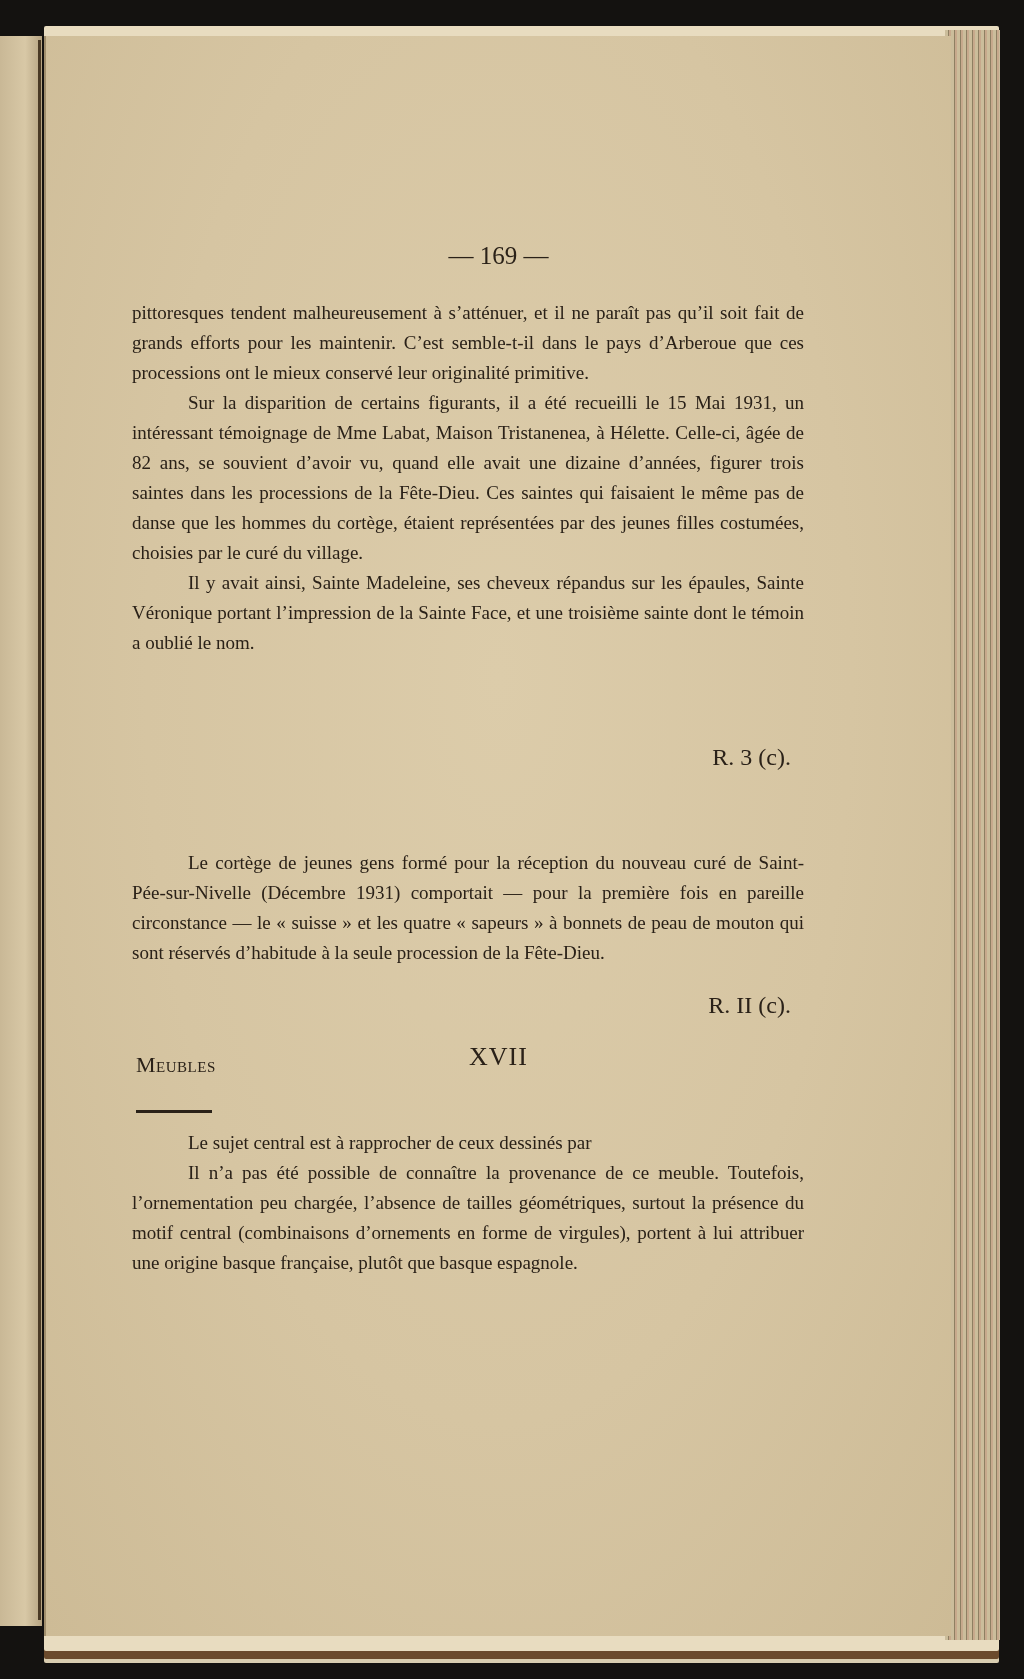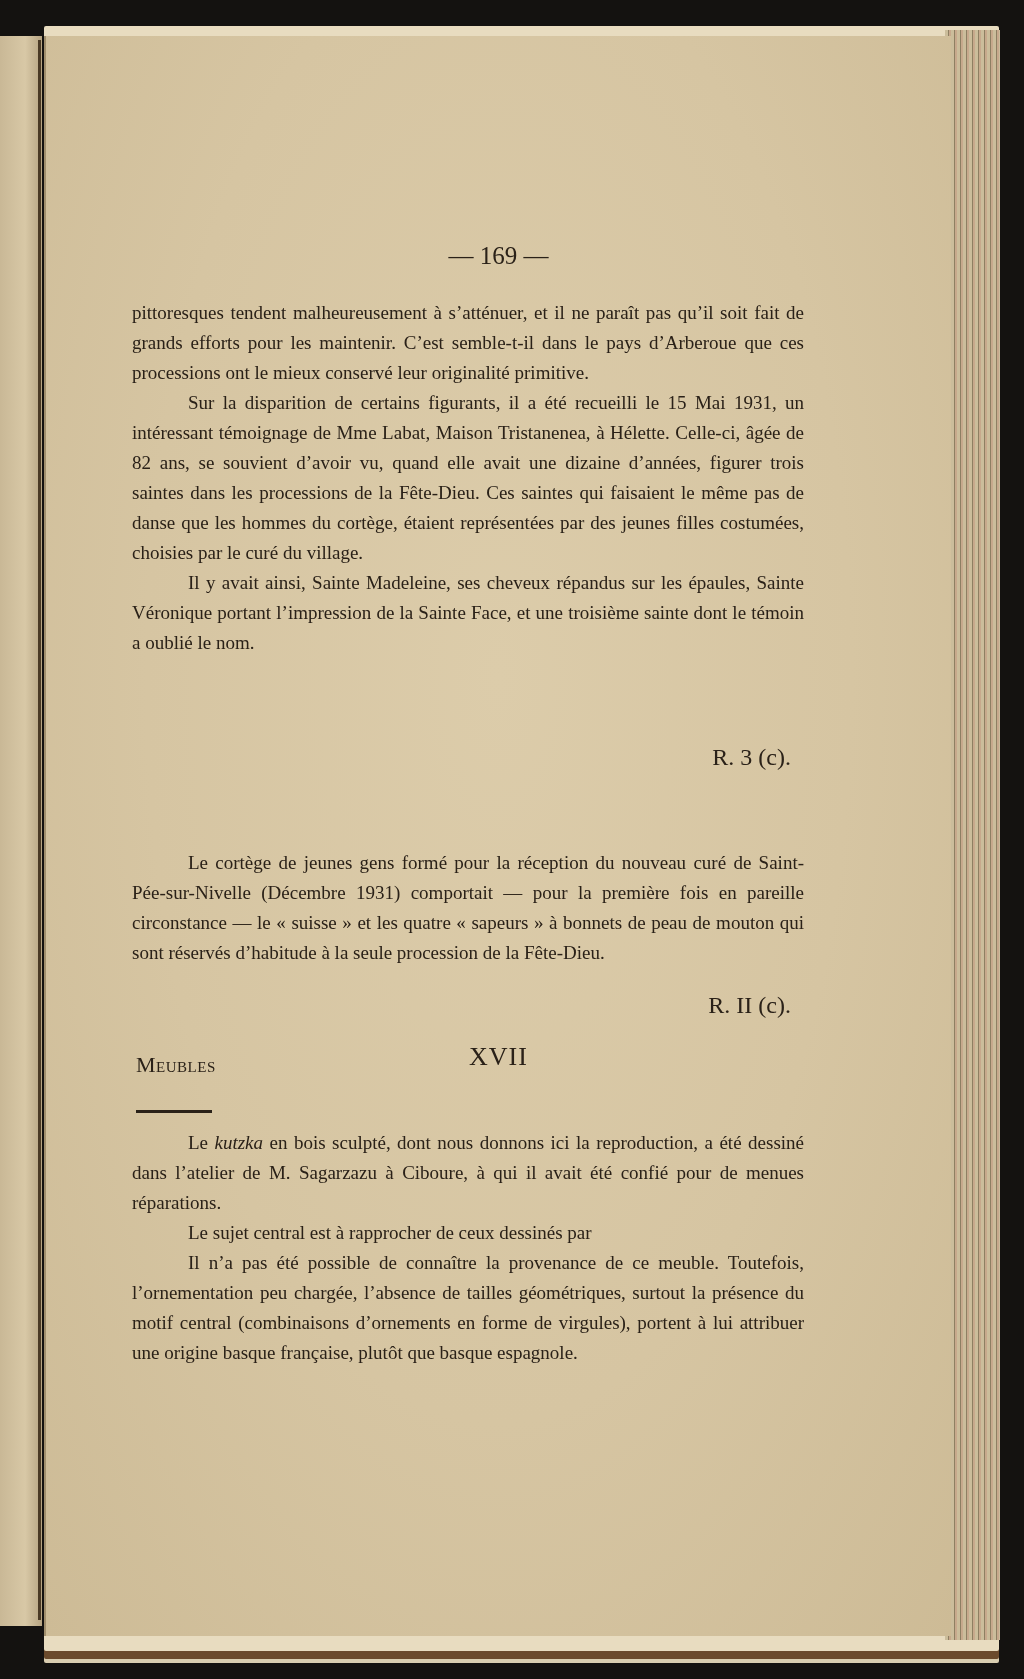--- a/index.html
+++ b/index.html
@@ -86,18 +86,17 @@
     </div>
 
     <div class="ref" style="top:956px;">R. II (c).</div>
 
     <div class="section-num" style="top:1006px;">XVII</div>
 
     <div class="heading" style="top:1016px;">Meubles</div>
     <div class="heading-rule" style="top:1074px;"></div>
 
     <div class="text-block" style="top:1092px;">
-      <p class="indent"><span>Le </span><em>kutzka</em><span> en bois sculpté, dont nous donnons ici la reproduction, a été dessiné dans l’atelier de M. Sagarzazu à Ciboure, à qui il avait été confié pour de menues réparations.</span></p>
       <p class="indent">Le sujet central est à rapprocher de ceux dessinés par</p>
       <p class="indent">Il n’a pas été possible de connaître la provenance de ce meuble. Toutefois, l’ornementation peu chargée, l’absence de tailles géométriques, surtout la présence du motif central (combinaisons d’ornements en forme de virgules), portent à lui attribuer une origine basque française, plutôt que basque espagnole.</p>
     </div>
   </div>
 </div>
 
 </body></html>

